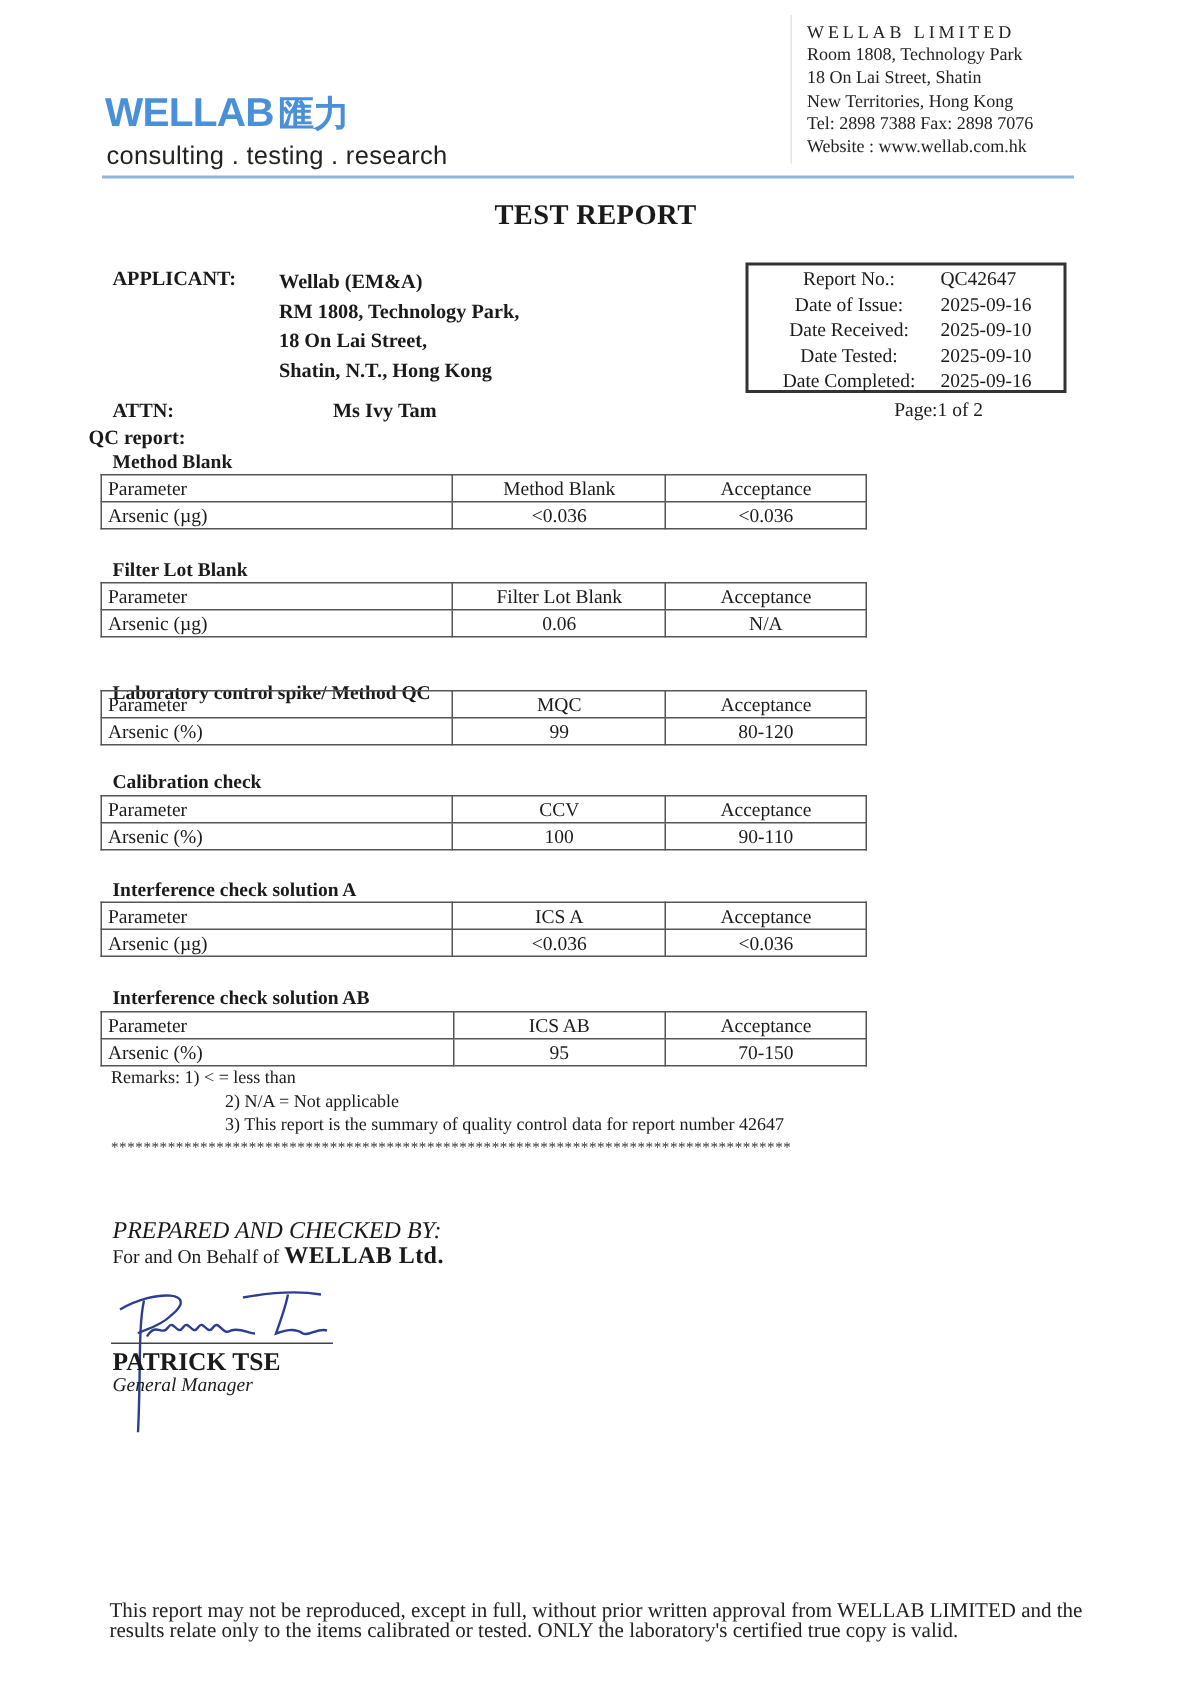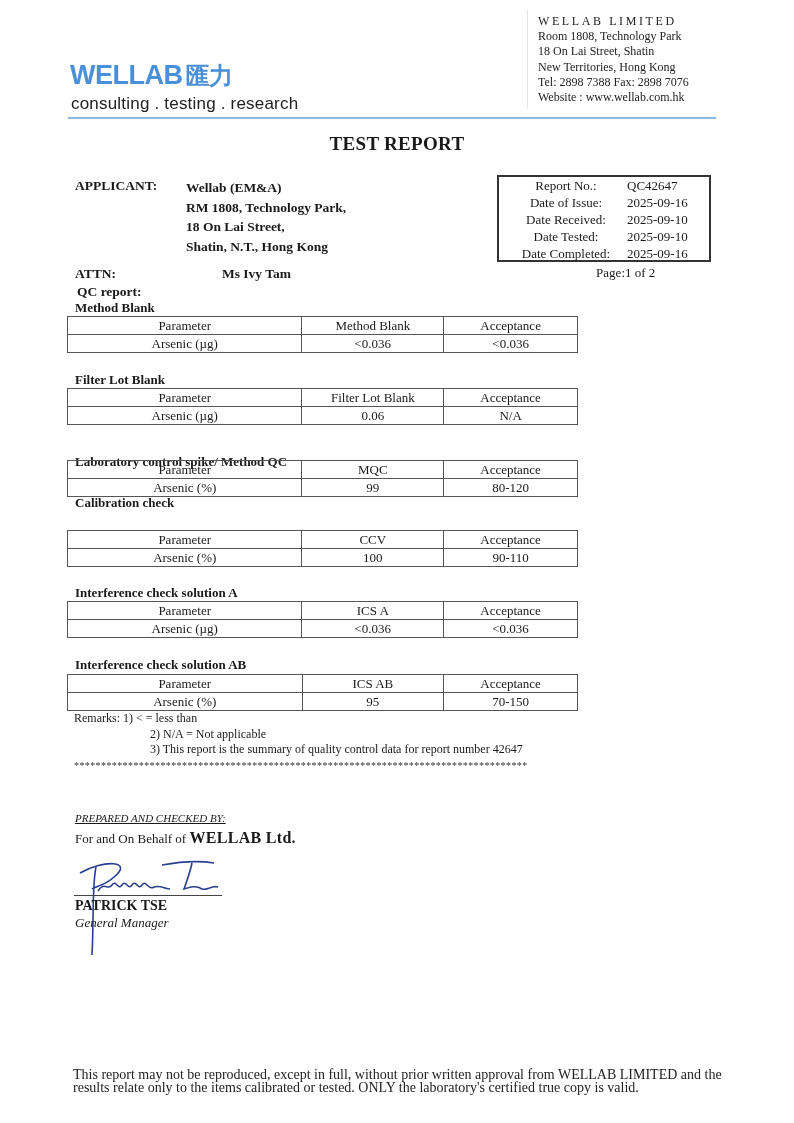--- a/index.html
+++ b/index.html
@@ -19,49 +19,49 @@
   .header-rule { left: 68px; top: 117px; width: 648px; height: 0; border-top: 2px solid #8fb6dc; }
 
   .title { left: 0; width: 794px; top: 133px; text-align: center; font-weight: bold; font-size: 19px; letter-spacing: 0.3px; }
 
   
   .lbl { font-weight: bold; font-size: 13.5px; }
   .applicant-label { left: 75px; top: 178px; }
   .applicant-lines { left: 186px; top: 178px; font-weight: bold; font-size: 13.5px; line-height: 19.5px; }
   .attn-label { left: 75px; top: 266px; }
   .attn-value { left: 186px; top: 266px; font-weight: bold; font-size: 13.5px; margin-left: 36px; }
-  .qc-label { left: 77px; top: 284px; text-align: center; }
+  .qc-label { left: 59px; top: 284px; text-align: center; }
   .mb-label { left: 75px; top: 300px; }
 
   
   .info-box { left: 497px; top: 175px; width: 214px; height: 87px; border: 2px solid #333; box-sizing: border-box; text-align: center; }
   .info-row { position: absolute; left: 6px; width: 200px; font-size: 13px; display: flex; }
   .info-row .k { width: 122px; }
   .page-row { left: 503px; top: 265px; text-align: right; }
 
   
   .section-title { left: 75px; font-weight: bold; font-size: 13px; }
   table.qc { position: absolute; left: 67px; width: 511px; border-collapse: collapse; font-size: 13px; }
   table.qc td { border: 1px solid #555; padding: 0 4px; height: 17px; line-height: 16px; }
-  table.qc td.c1 { width: 226px; text-align: center; }
+  table.qc td.c1 { width: 226px; text-align: left; }
   table.qc td.c2 { width: 133px; text-align: center; }
   table.qc td.c3 { width: 125px; text-align: center; }
 
   
   .remarks { left: 74px; top: 711px; font-size: 12px; line-height: 15.5px; }
   .remarks .indent { padding-left: 76px; }
   .stars { left: 74px; top: 760px; font-size: 10px; letter-spacing: 0.4px; color: #333; white-space: nowrap; }
 
   
-  .prepared { left: 75px; top: 812px; font-style: italic; font-size: 11px; text-decoration: underline; }
+  .prepared { left: 75px; top: 812px; font-style: italic; font-size: 16px; }
   .behalf { left: 75px; top: 829px; font-size: 13px; font-family: Liberation Serif, serif; }
   .behalf b { font-size: 16px; letter-spacing: 0.3px; }
   .sig { left: 74px; top: 855px; }
   .sig-rule { left: 74px; top: 895px; width: 148px; border-top: 1px solid #444; }
-  .signer-name { left: 75px; top: 898px; font-weight: bold; font-size: 14px; }
+  .signer-name { left: 75px; top: 898px; font-weight: bold; font-size: 17px; }
   .signer-title { left: 75px; top: 915px; font-style: italic; font-size: 13px; }
 
   .footer { left: 73px; top: 1069px; width: 660px; font-size: 14px; line-height: 12.5px; color: #222; }
 </style>
 </head>
 <body>
 
 <div class="abs logo-main">
   <span>WELLAB</span><span class="logo-cjk">匯力</span>
 </div>
@@ -158,21 +158,21 @@
     <td class="c3">Acceptance</td>
   </tr>
   <tr>
     <td class="c1">Arsenic (%)</td>
     <td class="c2">99</td>
     <td class="c3">80-120</td>
   </tr>
 </tbody>
   </table>
 
-<div class="abs section-title" style="top:495px">Calibration check</div>
+<div class="abs section-title" style="top:513px">Calibration check</div>
 <table class="qc" style="top:530px">
   <tbody>
       <tr>
     <td class="c1">Parameter</td>
     <td class="c2">CCV</td>
     <td class="c3">Acceptance</td>
   </tr>
   <tr>
     <td class="c1">Arsenic (%)</td>
     <td class="c2">100</td>

